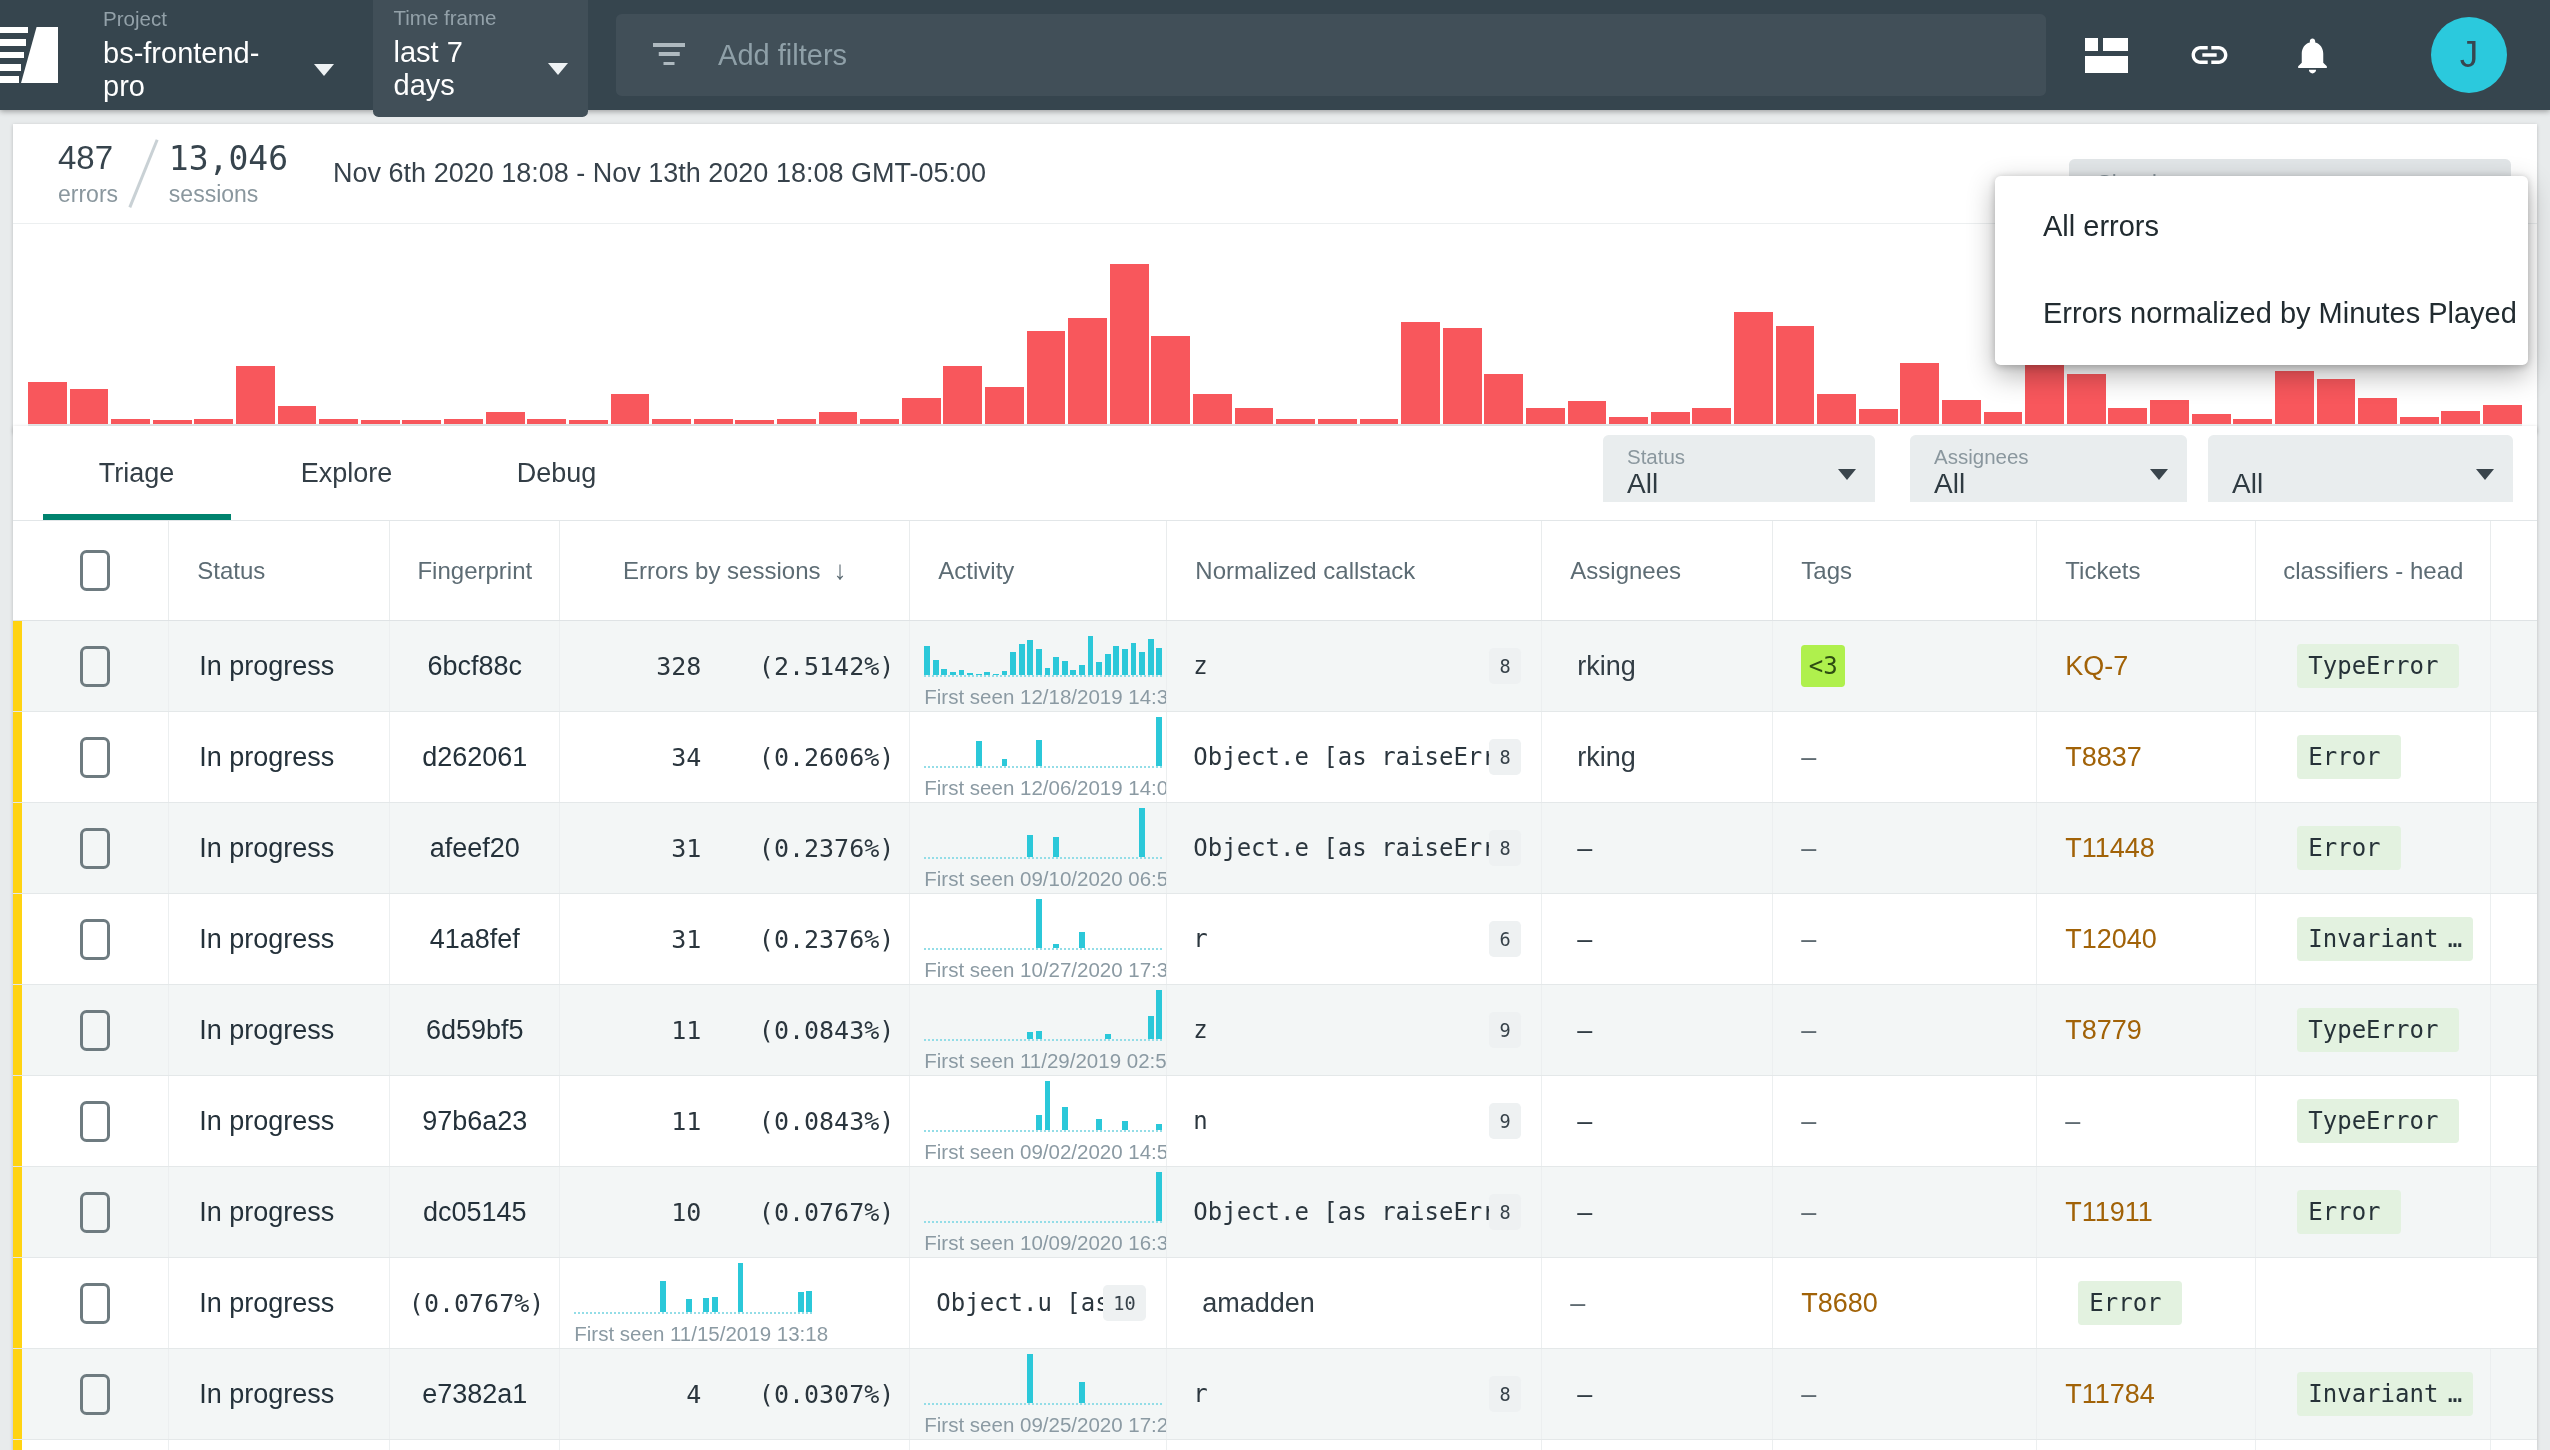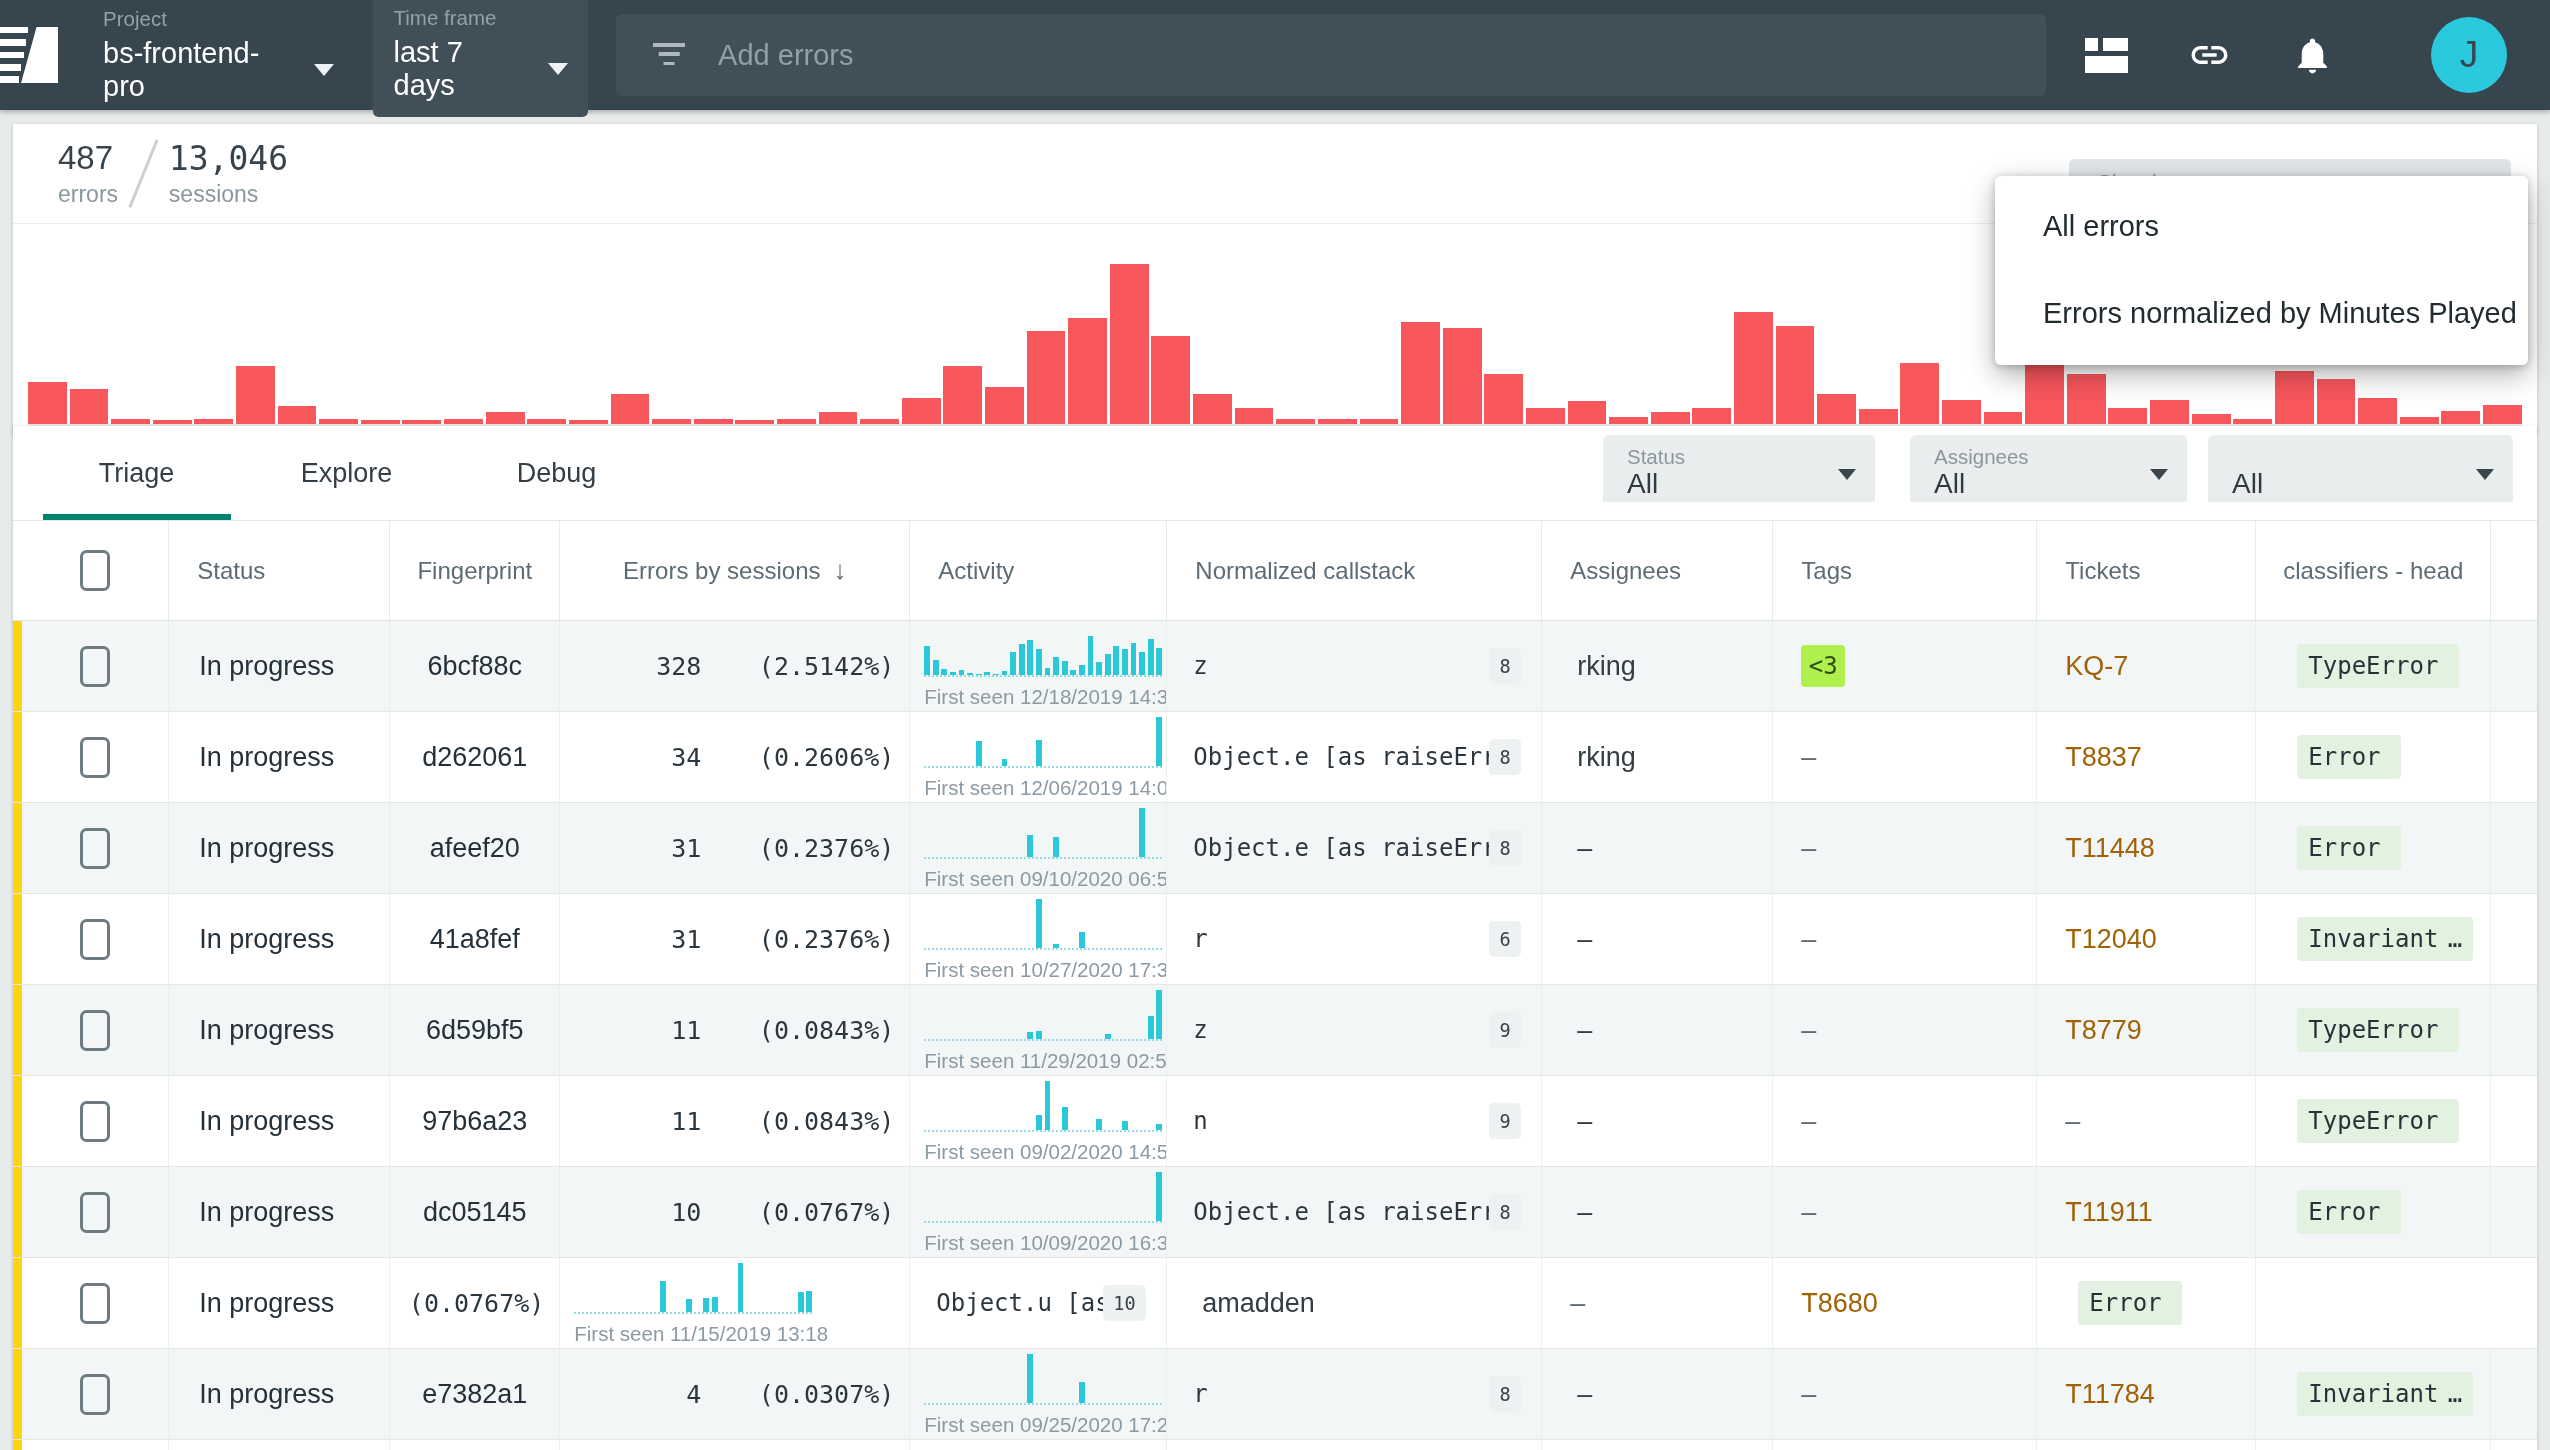--- a/index.html
+++ b/index.html
@@ -125,21 +125,21 @@
         <span>last 7 days</span>
         <span class="caret-down"></span>
       </div>
     </div>
     <div class="filterbox">
       <span class="filter-icon">
           <i></i>
           <i></i>
           <i></i>
         </span>
-      <span class="filter-ph">Add errors</span>
+      <span class="filter-ph">Add filters</span>
     </div>
     <div class="tb-icons">
       <div class="icon-btn">
         <span class="layout-icon">
             <span class="r1">
               <i></i>
               <i></i>
             </span>
             <span class="r2"></span>
           </span>
@@ -164,20 +164,21 @@
         <div class="numcol">
           <span class="num">487</span>
           <span class="lab">errors</span>
         </div>
         <div class="big-slash"></div>
         <div class="numcol">
           <span class="num mono">13,046</span>
           <span class="lab">sessions</span>
         </div>
       </div>
+      <div class="daterange">Nov 6th 2020 18:08 - Nov 13th 2020 18:08 GMT-05:00</div>
       <div class="showing-sel">
         <div class="lab">Showing</div>
       </div>
     </div>
     <div class="chart" id="main-chart">
         <div class="cbar" style="height: 42px;"></div>
         <div class="cbar" style="height: 35px;"></div>
         <div class="cbar" style="height: 4.8px;"></div>
         <div class="cbar" style="height: 3.2px;"></div>
         <div class="cbar" style="height: 4.8px;"></div>

